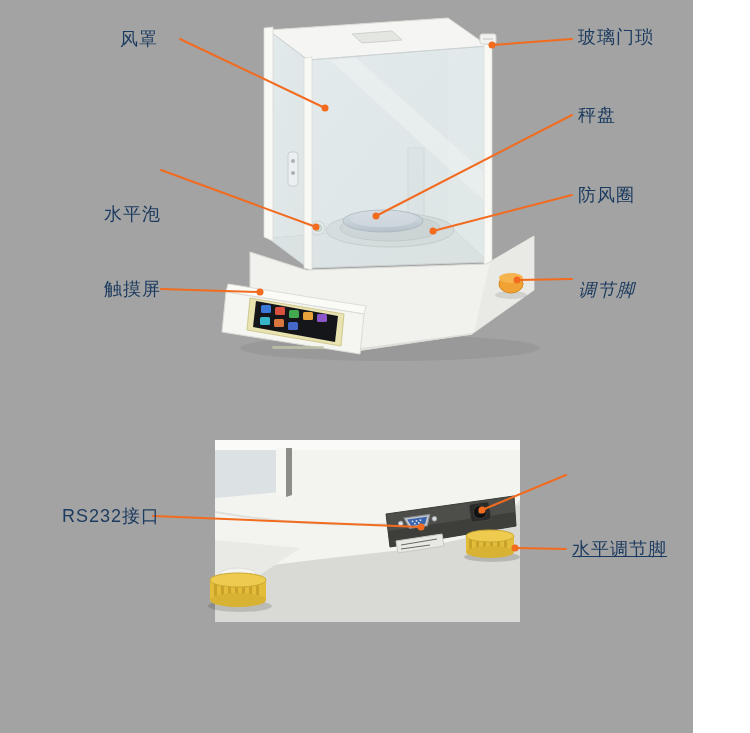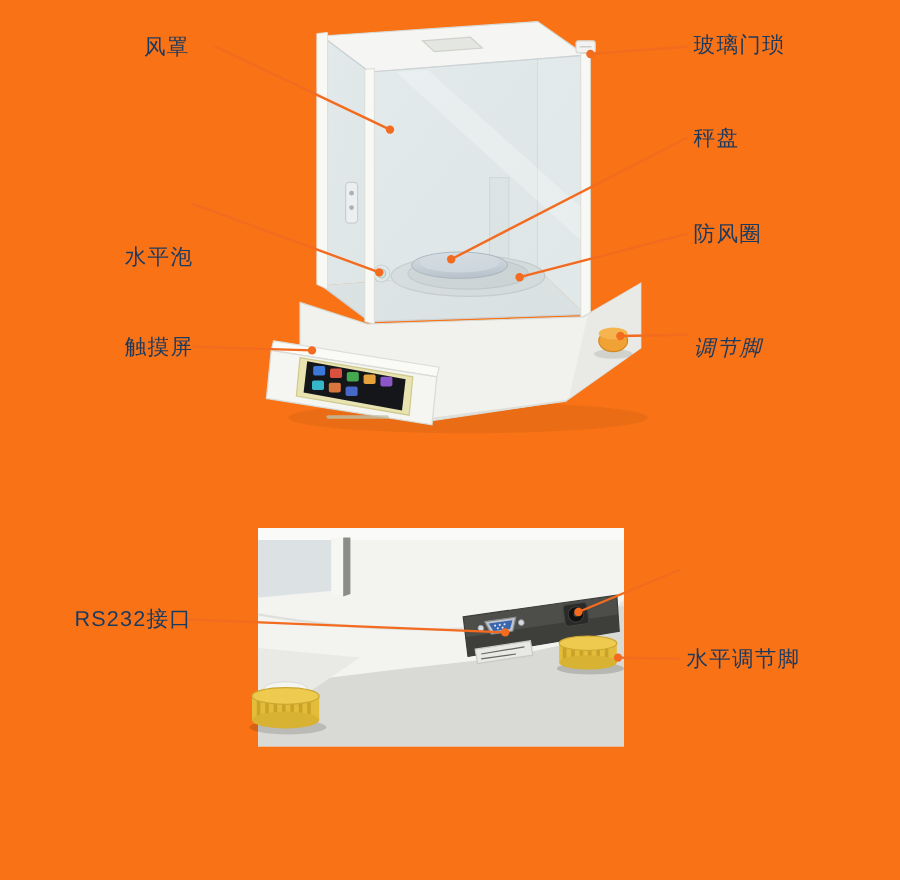--- a/index.html
+++ b/index.html
@@ -1,19 +1,19 @@
 <!DOCTYPE html>
 <html style="--leader-line: #f26b1f; --label-text: #1b3a5f;"><head>
 <meta charset="utf-8">
 <style>
   html,body{margin:0;padding:0;background:#ffffff;}
   .canvas{
     position:relative;
-    width:750px;height:733px;
-    background:#f97316;
+    width:693px;height:733px;
+    background:#a3a3a3;
     font-family:"Liberation Sans","DejaVu Sans",sans-serif;
     overflow:hidden;
   }
   .illustration{position:absolute;left:0;top:0;}
   .label{
     position:absolute;
     font-size:18px;
     font-weight:500;
     letter-spacing:1px;
     color:var(--label-text,#1b3a5f);
@@ -222,15 +222,15 @@
   </svg>
 
   <div class="label" style="left:120px;top:28px;">风罩</div>
   <div class="label" style="left:578px;top:26px;">玻璃门琐</div>
   <div class="label" style="left:578px;top:104px;text-align:right;">秤盘</div>
   <div class="label" style="left:578px;top:184px;">防风圈</div>
   <div class="label" style="left:578px;top:279px;font-style:italic;">调节脚</div>
   <div class="label" style="left:104px;top:159px;margin-top:44px;">水平泡</div>
   <div class="label" style="left:104px;top:278px;text-align:center;">触摸屏</div>
   <div class="label" style="left:62px;top:505px;">RS232接口</div>
-  <div class="label" style="left:572px;top:538px;">水平调节脚</div>
+  <div class="label" style="left:572px;top:538px;text-decoration:underline;">水平调节脚</div>
 
 </div>
 
 </body></html>

